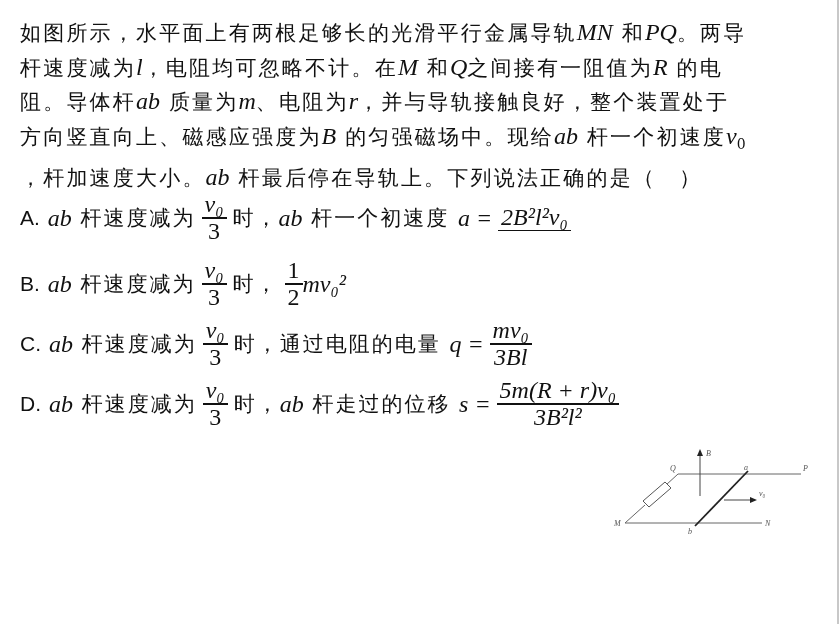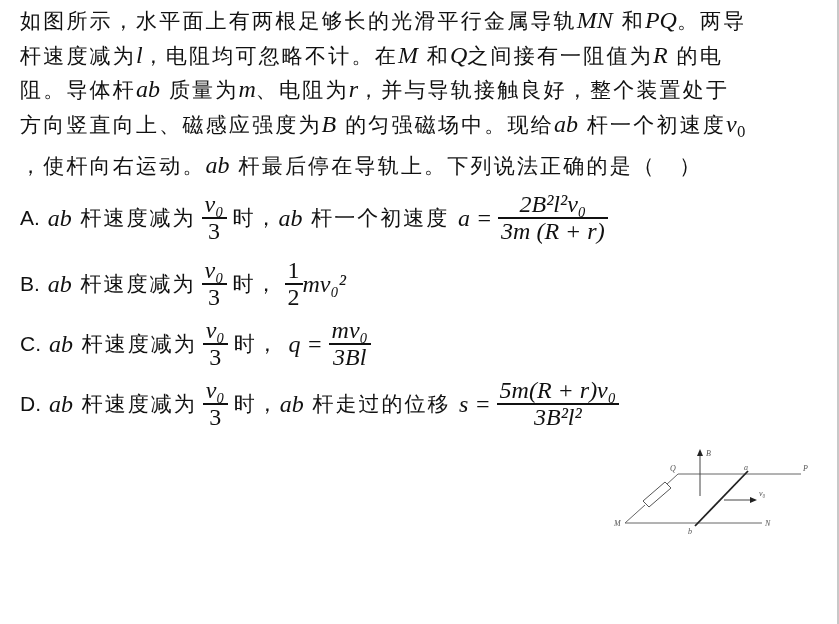--- a/index.html
+++ b/index.html
@@ -2,21 +2,21 @@
 <html><head>
 <meta charset="utf-8">
 <style>
   html, body { margin: 0; padding: 0; background: #ffffff; }
   body {
     width: 839px; height: 624px; position: relative; overflow: hidden;
     font-family: "DejaVu Serif", serif; color: #111111;
   }
   .right-border { position: absolute; top: 0; right: 0; width: 2px; height: 624px; background: #c8c8c8; }
   .stem {
-    position: absolute; left: 20px; top: 4px; width: 805px;
+    position: absolute; left: 20px; top: 16px; width: 805px;
     font-size: 21px; line-height: 33.5px; letter-spacing: 2.2px;
   }
   .m { font-family: "Liberation Serif", "DejaVu Serif", serif; font-style: italic; font-size: 24px; letter-spacing: 0; }
   sub, sup { font-style: normal; font-size: 14px; }
   .opt {
     position: absolute; left: 20px; height: 56px; display: flex; align-items: center;
     font-size: 21px; letter-spacing: 2px; white-space: nowrap;
   }
   .opt-letter { font-family: "Liberation Sans", sans-serif; font-size: 21px; letter-spacing: 0; margin-right: 8px; }
   .frac { display: inline-flex; flex-direction: column; align-items: center; vertical-align: middle; margin: 0 6px; letter-spacing: 0; }
@@ -30,40 +30,39 @@
 </head>
 <body>
 
 <div class="right-border"></div>
 
 <div class="stem">
   <span>如图所示，水平面上有两根足够长的光滑平行金属导轨</span><span class="m">MN</span>&nbsp;<span>和</span><span class="m">PQ</span><span>。两导</span><br>
   <span>杆速度减为</span><span class="m">l</span><span>，电阻均可忽略不计。在</span><span class="m">M</span>&nbsp;<span>和</span><span class="m">Q</span><span>之间接有一阻值为</span><span class="m">R</span>&nbsp;<span>的电</span><br>
   <span>阻。导体杆</span><span class="m">ab</span>&nbsp;<span>质量为</span><span class="m">m</span><span>、电阻为</span><span class="m">r</span><span>，并与导轨接触良好，整个装置处于</span><br>
   <span>方向竖直向上、磁感应强度为</span><span class="m">B</span>&nbsp;<span>的匀强磁场中。现给</span><span class="m">ab</span>&nbsp;<span>杆一个初速度</span><span class="m">v</span><sub>0</sub><br>
-  <span>，使杆向右运动。</span><span class="m">ab</span>&nbsp;<span>杆最后停在导轨上。下列说法正确的是（　）</span>
+  <span>，杆加速度大小。</span><span class="m">ab</span>&nbsp;<span>杆最后停在导轨上。下列说法正确的是（　）</span>
 </div>
 
 <div class="opt" style="top:190px;">
   <span class="opt-letter">A.</span>
   <span class="m">ab</span>&nbsp;
   <span>杆速度减为</span>
   <span class="frac">
     <span class="num it">v₀</span>
     <span class="bar"></span>
     <span class="den">3</span>
   </span>
   <span>时，</span>
   <span class="m">ab</span>&nbsp;
   <span>杆一个初速度</span>&nbsp;
   <span class="m">a =</span>
   <span class="frac">
     <span class="num it">2B²l²v₀</span>
     <span class="bar"></span>
-    <span class="den it">3m (R + r)</span>
   </span>
 </div>
 
 <div class="opt" style="top:256px;">
   <span class="opt-letter">B.</span>
   <span class="m">ab</span>&nbsp;
   <span>杆速度减为</span>
   <span class="frac">
     <span class="num it">v₀</span>
     <span class="bar"></span>
@@ -81,21 +80,21 @@
 <div class="opt" style="top:316px;">
   <span class="opt-letter">C.</span>
   <span class="m">ab</span>&nbsp;
   <span>杆速度减为</span>
   <span class="frac">
     <span class="num it">v₀</span>
     <span class="bar"></span>
     <span class="den">3</span>
   </span>
   <span>时，</span>
-  &nbsp;
+  <span>通过电阻的电量</span>&nbsp;
   <span class="m">q =</span>
   <span class="frac">
     <span class="num it">mv₀</span>
     <span class="bar"></span>
     <span class="den it">3Bl</span>
   </span>
 </div>
 
 <div class="opt" style="top:376px;">
   <span class="opt-letter">D.</span>

